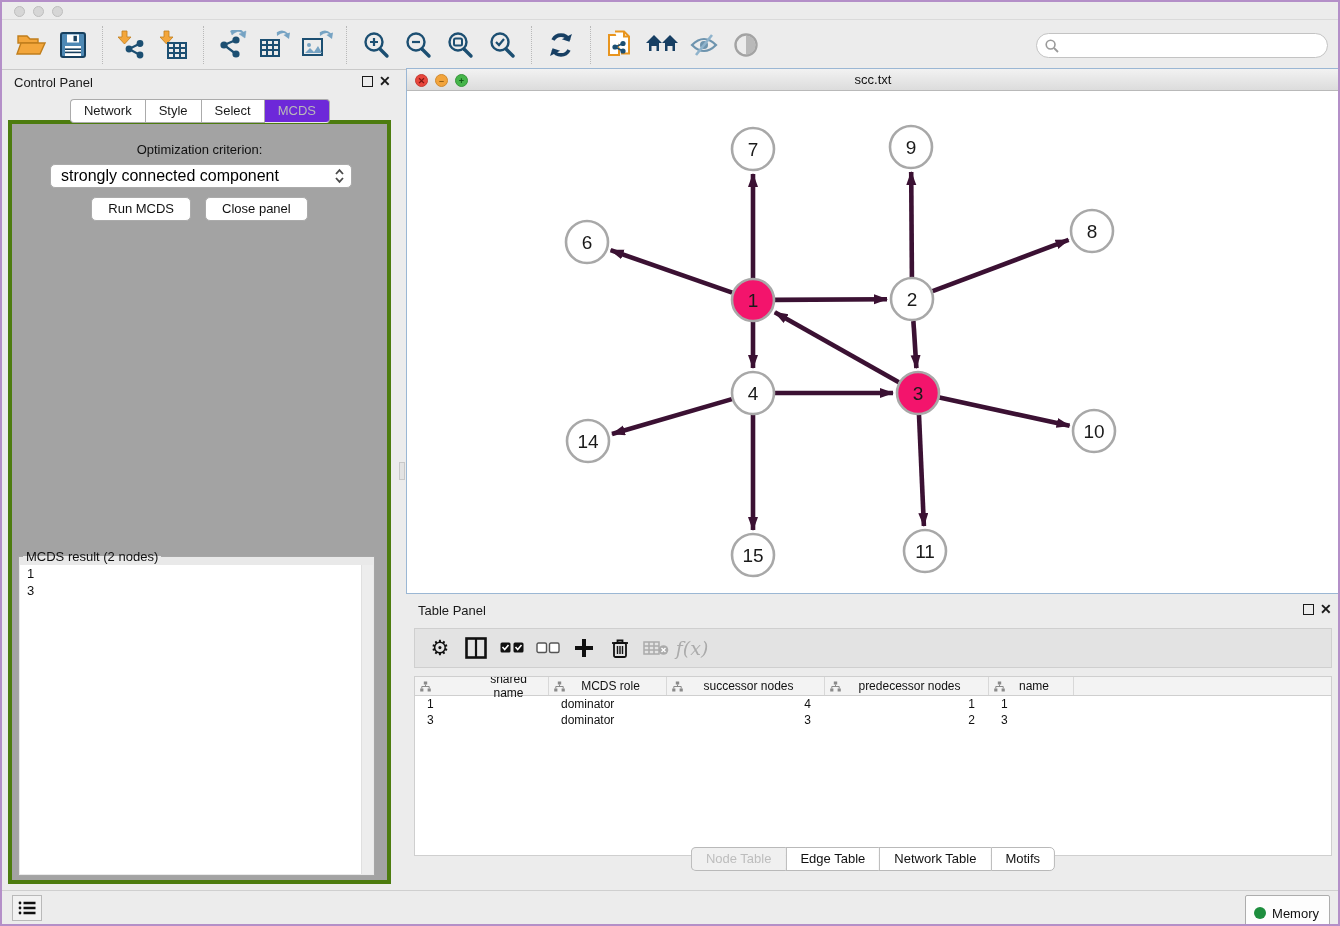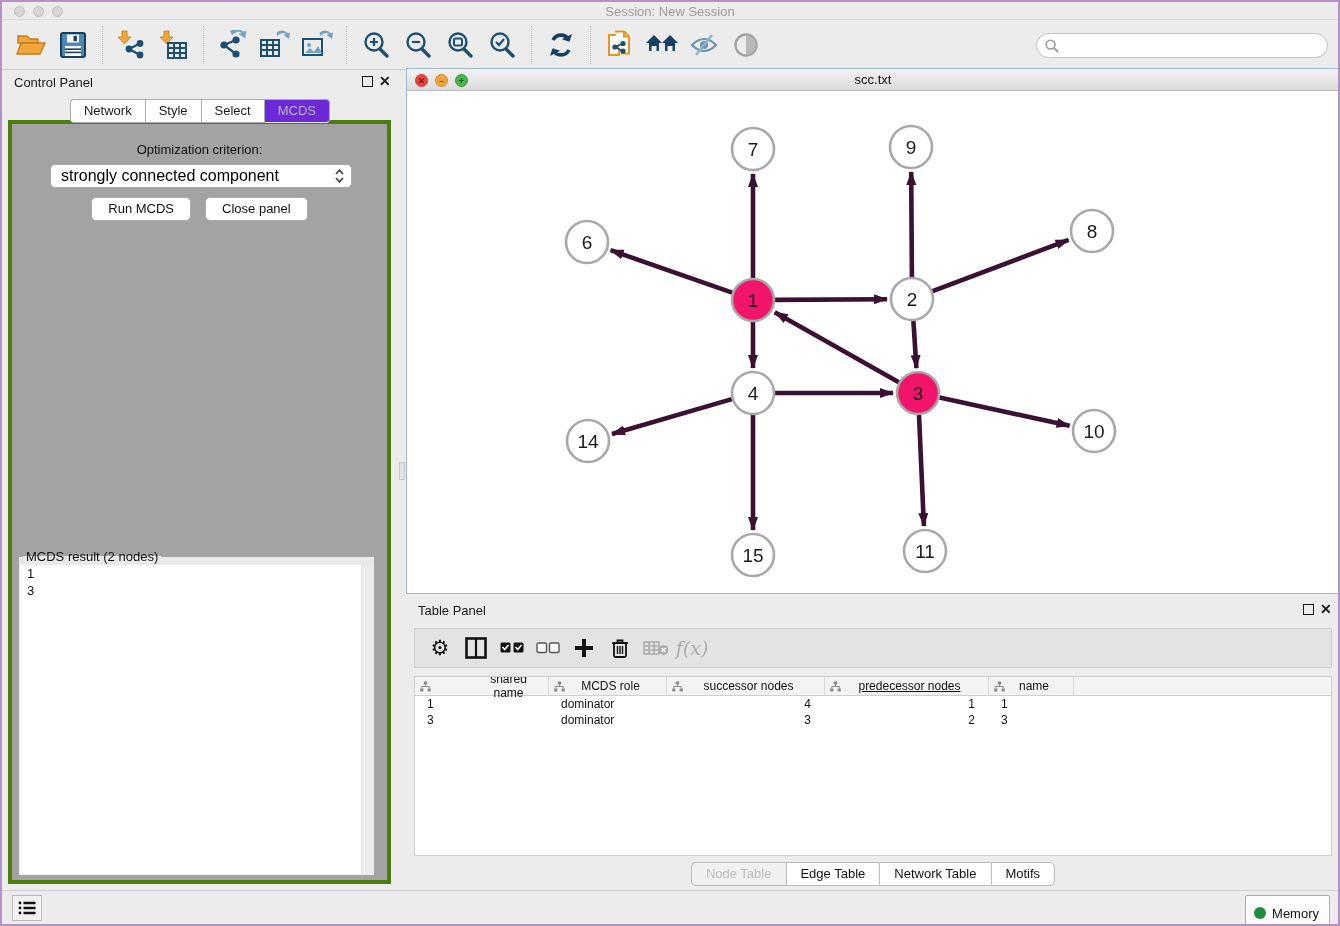--- a/index.html
+++ b/index.html
@@ -69,21 +69,21 @@
   .fx-glyph { font-size:19px; color:#ABABAB; font-family:"DejaVu Serif", serif; font-style:italic; }
 
   .tp-table { position:absolute; left:8px; right:8px; top:78px; bottom:32px; background:#fff; border:1px solid #CFCFCF; overflow:hidden; }
   .thead { display:flex; height:19px; background:#F3F3F3; border-bottom:1px solid #CFCFCF; }
   .th { display:flex; align-items:center; border-right:1px solid #D8D8D8; font-size:12px; color:#111; position:relative; }
   .th .th-label { flex:1; text-align:center; padding-right:10px; }
   .th .tree-ic { margin-left:5px; }
   .trow { display:flex; height:16px; }
   .td { font-size:12px; color:#111; padding:1px 0; }
 
-  .tp-tabs { position:absolute; bottom:2px; left:50%; transform:translateX(-50%); display:flex; }
+  .tp-tabs { position:absolute; bottom:17px; left:50%; transform:translateX(-50%); display:flex; }
   .tp-tab { font-size:13px; padding:3px 14px 4px; background:#fff; border:1px solid #B9B9B9; border-right:none; color:#111; cursor:pointer; white-space:nowrap; }
   .tp-tab:first-child { border-radius:5px 0 0 5px; }
   .tp-tab:last-child { border-right:1px solid #B9B9B9; border-radius:0 5px 5px 0; }
   .tp-tab.active { background:#F0F0F0; color:#BDBDBD; }
 
   
   .statusbar { position:absolute; left:0; right:0; bottom:0; height:34px; background:#ECECEC; border-top:1px solid #CFCFCF; }
   .status-left-btn { position:absolute; left:10px; top:4px; width:30px; height:26px; background:#F2F2F2; border:1px solid #B9B9B9; display:flex; align-items:center; justify-content:center; cursor:pointer; }
   .memory-btn { position:absolute; right:8px; top:4px; height:36px; background:#FDFDFD; border:1px solid #ADADAD; border-radius:2px; display:flex; align-items:center; padding:0 10px 0 8px; gap:6px; cursor:pointer; }
   .memory-dot { width:12px; height:12px; border-radius:50%; background:#1E8E3E; }
@@ -93,21 +93,20 @@
 <body>
 
 <div class="app">
 
   <div class="titlebar">
     <div class="mac-dots">
       <div class="mac-dot"></div>
       <div class="mac-dot"></div>
       <div class="mac-dot"></div>
     </div>
-    <div class="win-title">Session: New Session</div>
   </div>
 
   <div class="toolbar">
     <div class="tb-btn">
       <svg width="30" height="26" viewBox="0 0 30 26">
           <path d="M2 4 h9 l3 3 h8 v4 H2 z" fill="#F3A63B" stroke="#C07E1C" stroke-width="1.4"></path>
           <path d="M5 11 h24 l-5 11 H1 z" fill="#F3A63B" stroke="#C07E1C" stroke-width="1.4"></path>
         </svg>
     </div>
     <div class="tb-btn">
@@ -446,21 +445,21 @@
           </div>
           <div class="th" style="width: 158px;">
             <svg class="tree-ic" width="11" height="11" viewBox="0 0 11 11">
               <rect x="3.8" y="0.5" width="3.4" height="3" fill="#8A8A8A"></rect>
               <path d="M5.5 3.5 v2 M1.8 5.5 h7.4 M1.8 5.5 v2 M9.2 5.5 v2" stroke="#8A8A8A" stroke-width="1" fill="none"></path>
               <rect x="0.2" y="7.5" width="3.2" height="3" fill="#8A8A8A"></rect>
               <rect x="7.6" y="7.5" width="3.2" height="3" fill="#8A8A8A"></rect>
             </svg>
             <span class="th-label">successor nodes</span>
           </div>
-          <div class="th" style="width: 164px; text-decoration: underline;">
+          <div class="th" style="width: 164px;">
             <svg class="tree-ic" width="11" height="11" viewBox="0 0 11 11">
               <rect x="3.8" y="0.5" width="3.4" height="3" fill="#8A8A8A"></rect>
               <path d="M5.5 3.5 v2 M1.8 5.5 h7.4 M1.8 5.5 v2 M9.2 5.5 v2" stroke="#8A8A8A" stroke-width="1" fill="none"></path>
               <rect x="0.2" y="7.5" width="3.2" height="3" fill="#8A8A8A"></rect>
               <rect x="7.6" y="7.5" width="3.2" height="3" fill="#8A8A8A"></rect>
             </svg>
             <span class="th-label">predecessor nodes</span>
           </div>
           <div class="th" style="width: 85px;">
             <svg class="tree-ic" width="11" height="11" viewBox="0 0 11 11">

